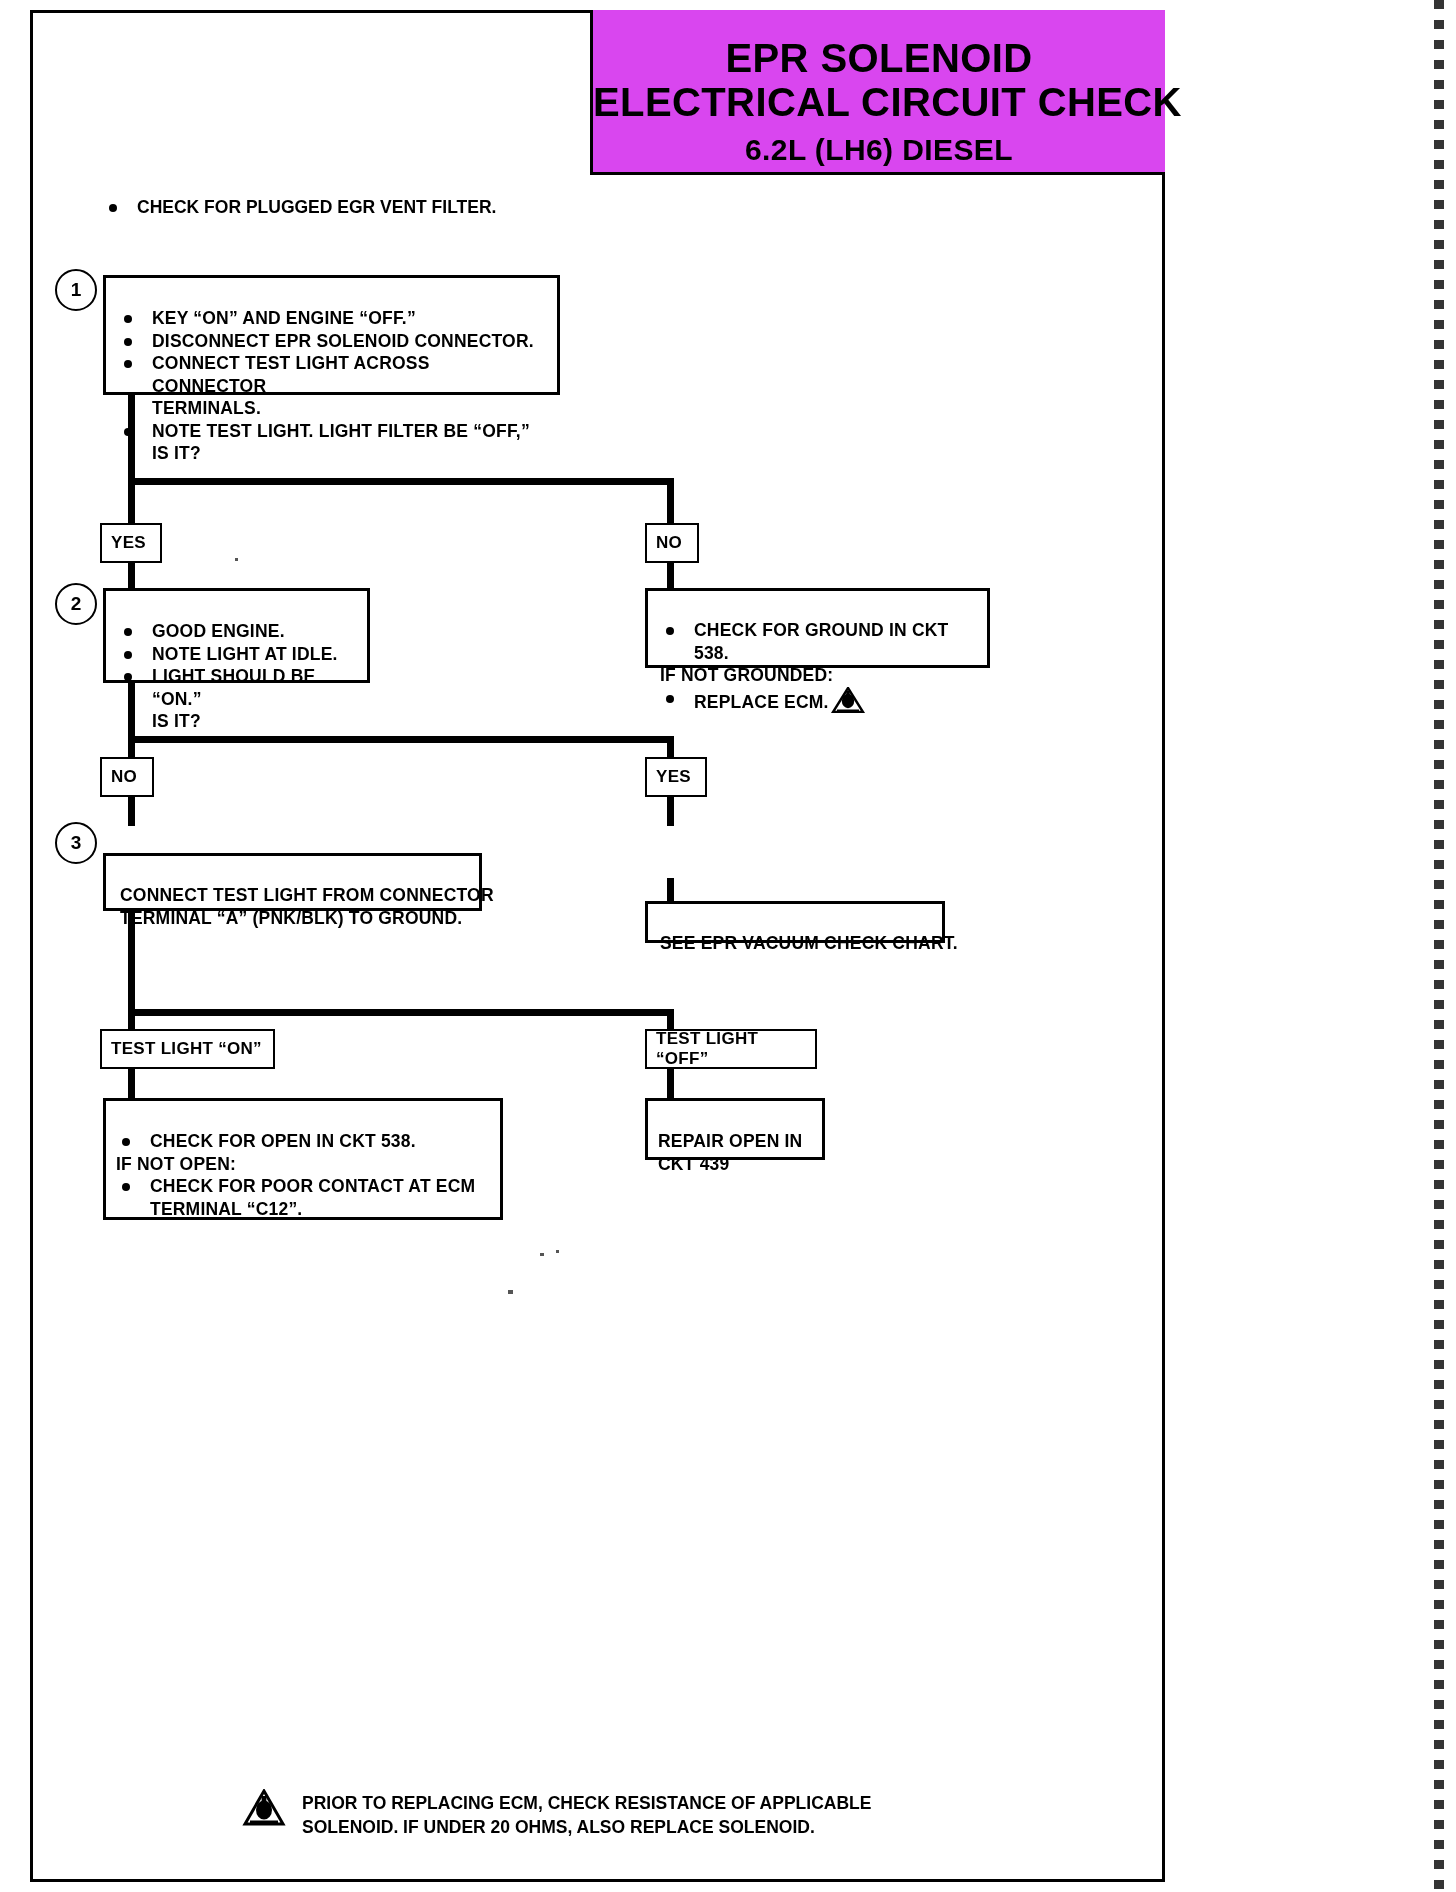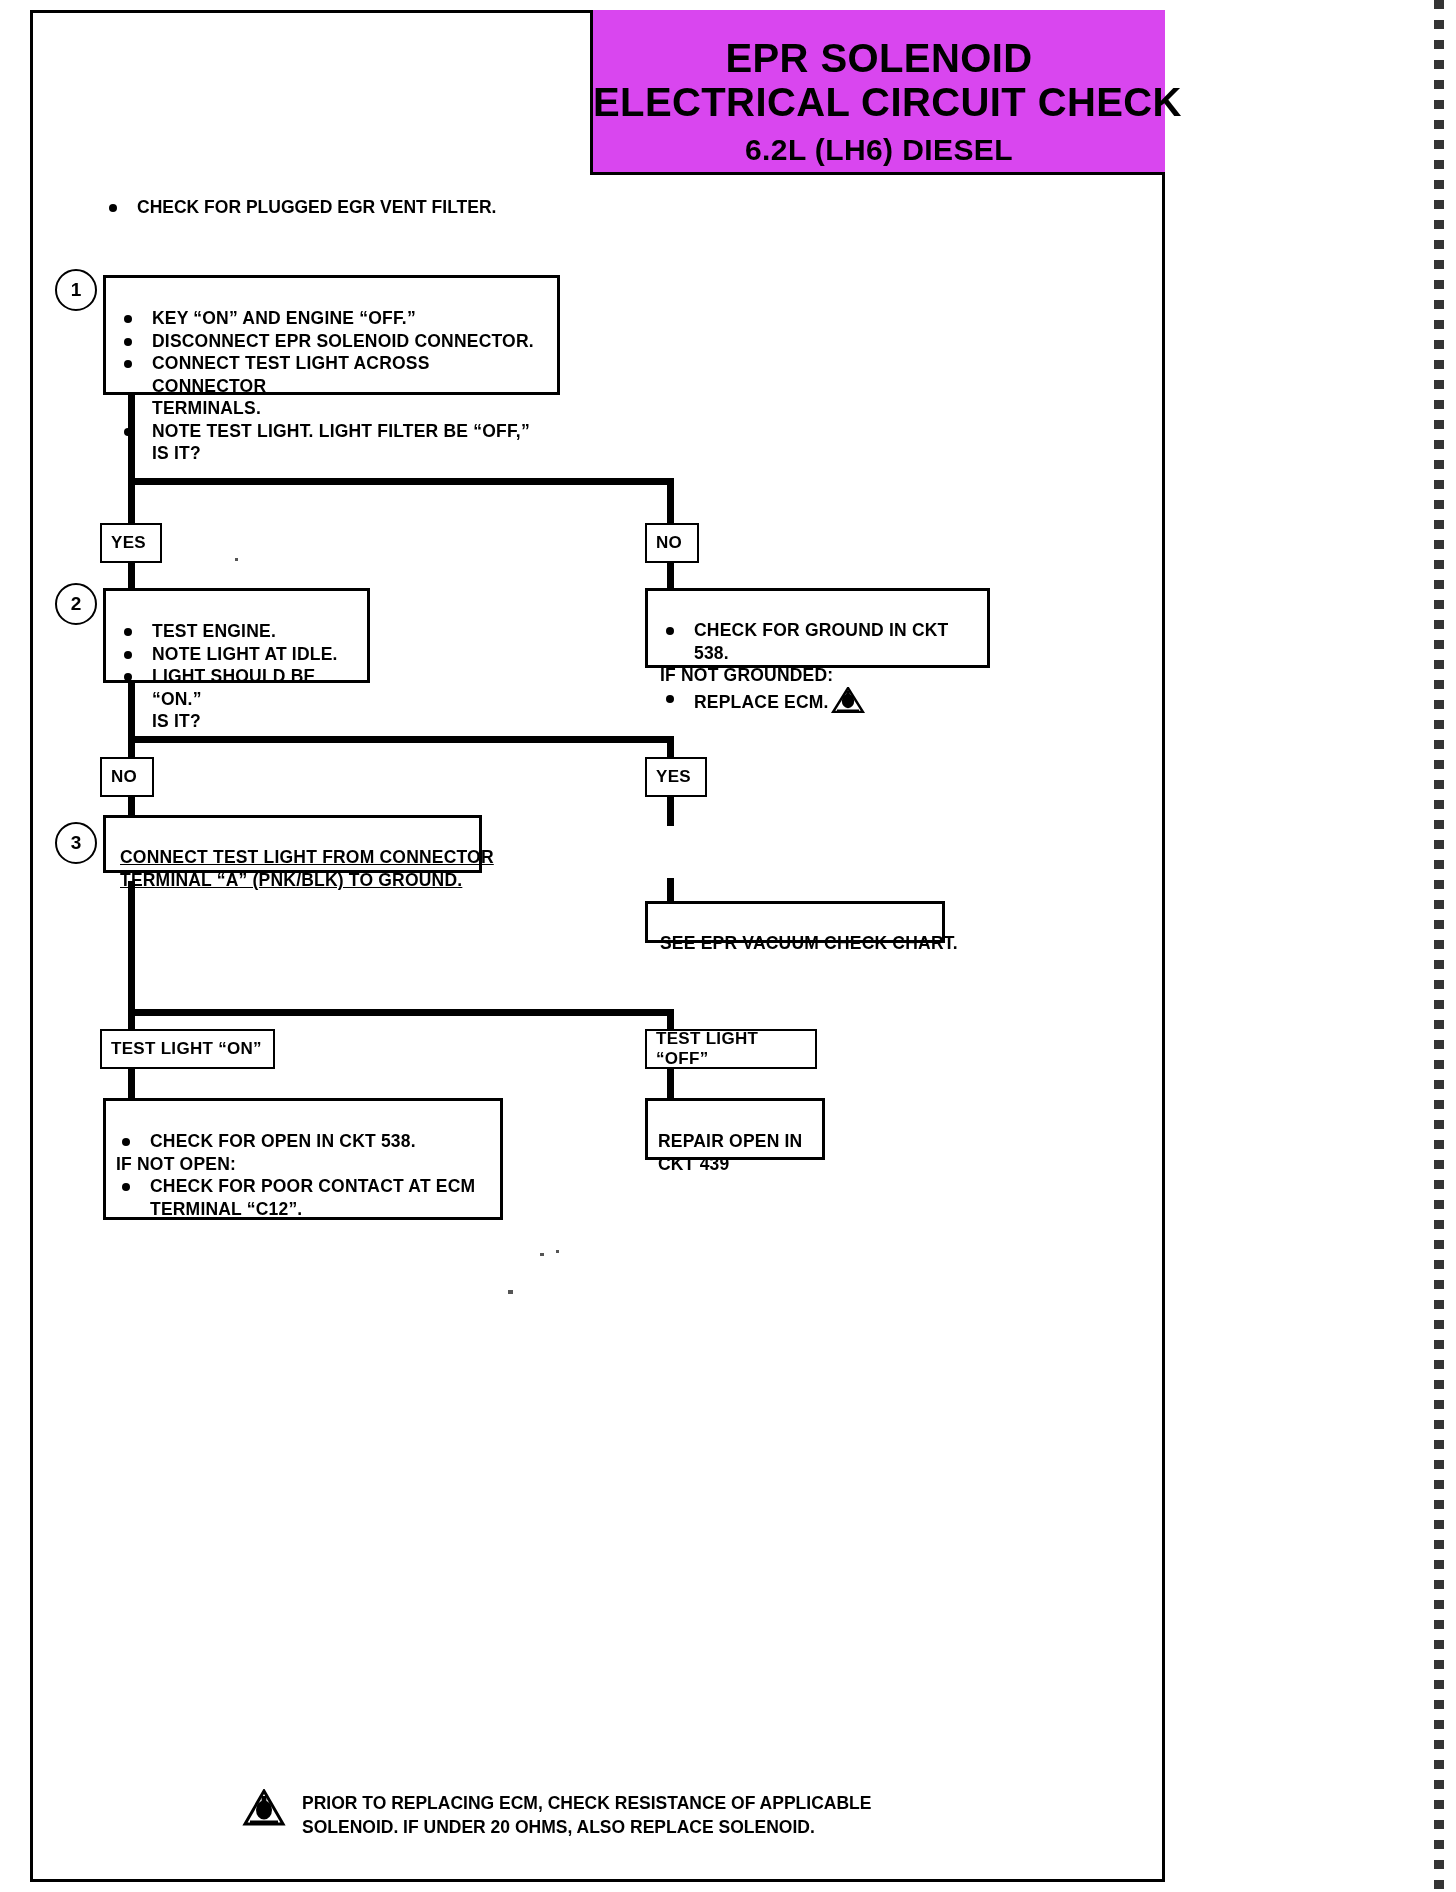--- a/index.html
+++ b/index.html
@@ -262,21 +262,21 @@
   <div class="tag" style="left:645px; top:523px; width:54px; height:40px;">NO</div>
 
   <div class="lv" style="left:128px; top:560px; height:35px;"></div>
   <div class="lv" style="left:667px; top:560px; height:35px;"></div>
 
   <div class="step-circle" style="left:55px; top:583px;">2</div>
 
   <div class="fbox" style="left:103px; top:588px; width:267px; height:95px;">
     <div class="pad">
       <ul class="bl">
-        <li>TEST ENGINE.</li>
+        <li>GOOD ENGINE.</li>
         <li>NOTE LIGHT AT IDLE.</li>
         <li>LIGHT SHOULD BE “ON.”
 IS IT?</li>
       </ul>
     </div>
   </div>
 
   <div class="fbox" style="left:645px; top:588px; width:345px; height:80px;">
     <div class="pad" style="padding-top:8px;">
       <ul class="bl">
@@ -300,21 +300,21 @@
   <div class="lv" style="left:128px; top:736px; height:40px;"></div>
 
   <div class="tag" style="left:100px; top:757px; width:54px; height:40px;">NO</div>
   <div class="tag" style="left:645px; top:757px; width:62px; height:40px;">YES</div>
 
   <div class="lv" style="left:128px; top:794px; height:32px;"></div>
   <div class="lv" style="left:667px; top:794px; height:32px;"></div>
 
   <div class="step-circle" style="left:55px; top:822px;">3</div>
 
-  <div class="fbox" style="left:103px; top:815px; width:379px; height:58px;text-decoration:underline;">
+  <div class="fbox" style="left:103px; top:853px; width:379px; height:58px;">
     <div class="pad" style="padding:8px 10px 8px 14px;">
       <div class="plain-line">CONNECT TEST LIGHT FROM CONNECTOR</div>
       <div class="plain-line">TERMINAL “A” (PNK/BLK) TO GROUND.</div>
     </div>
   </div>
 
 
   <div class="lv" style="left:667px; top:878px; height:25px;"></div>
 
   <div class="fbox" style="left:645px; top:901px; width:300px; height:42px;">

